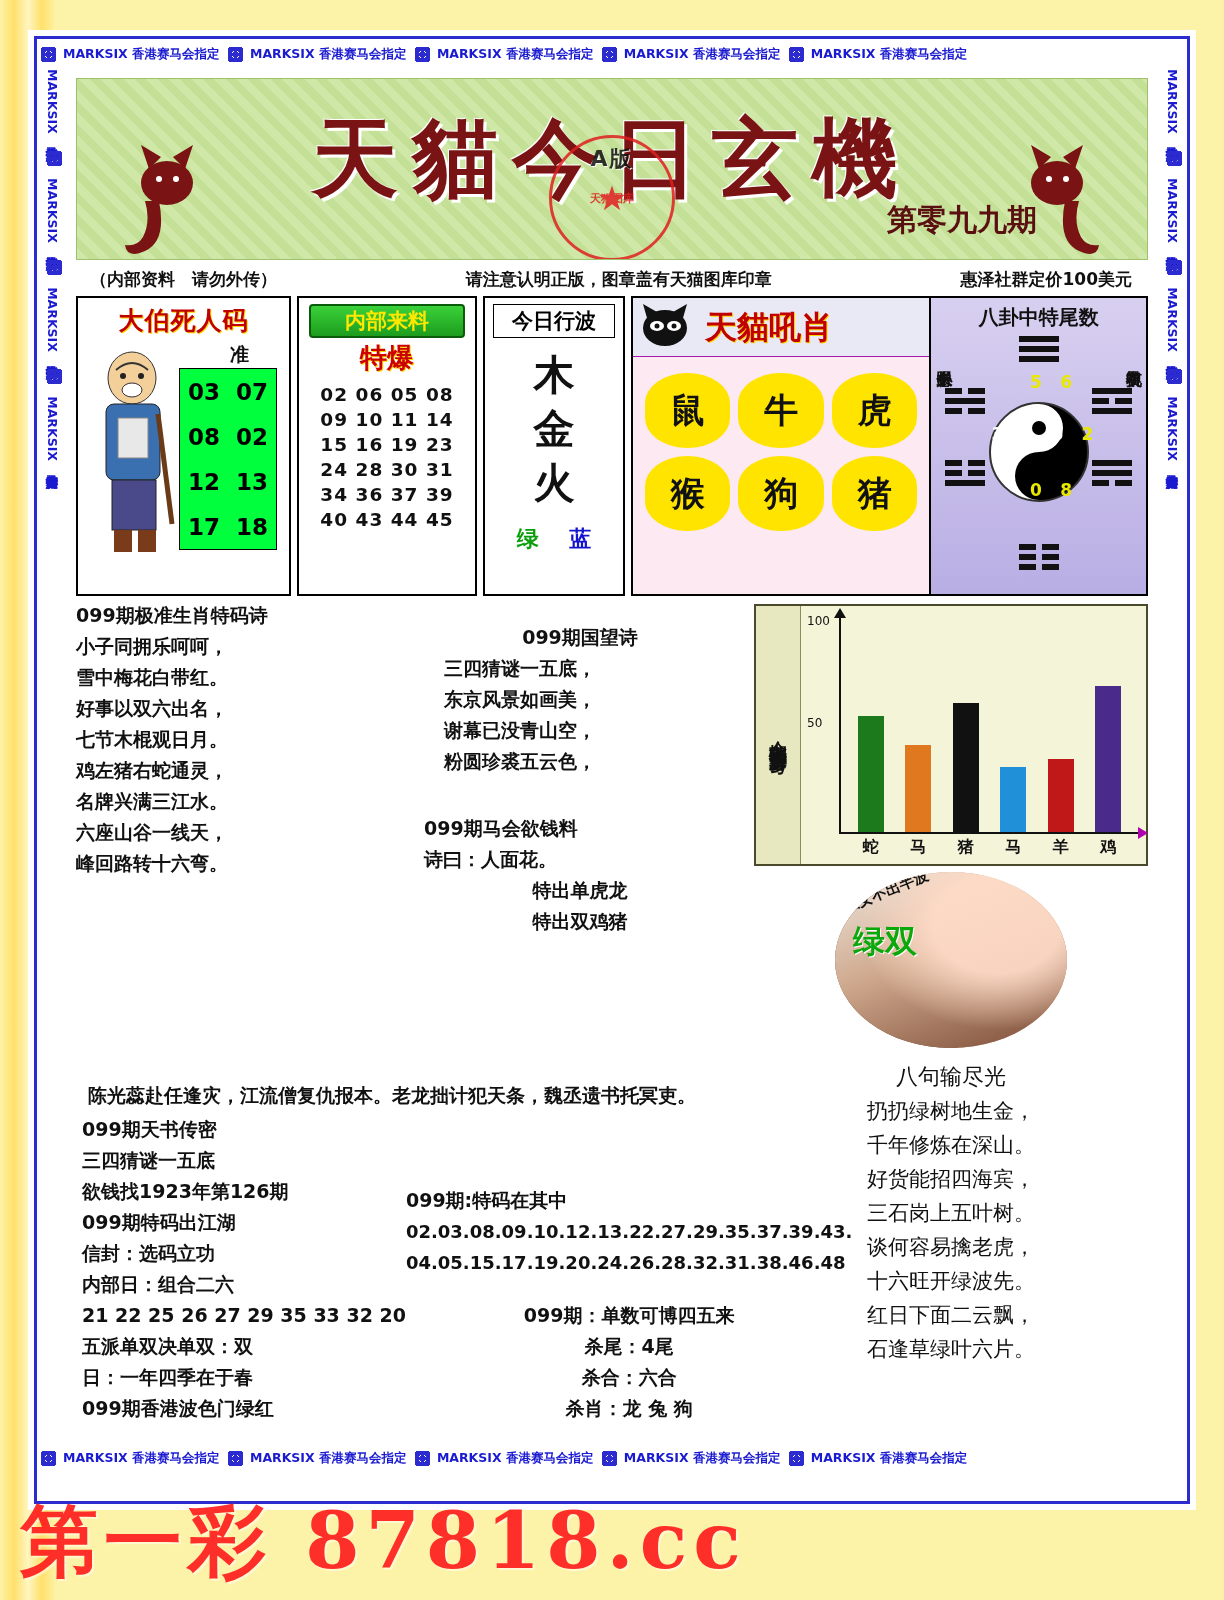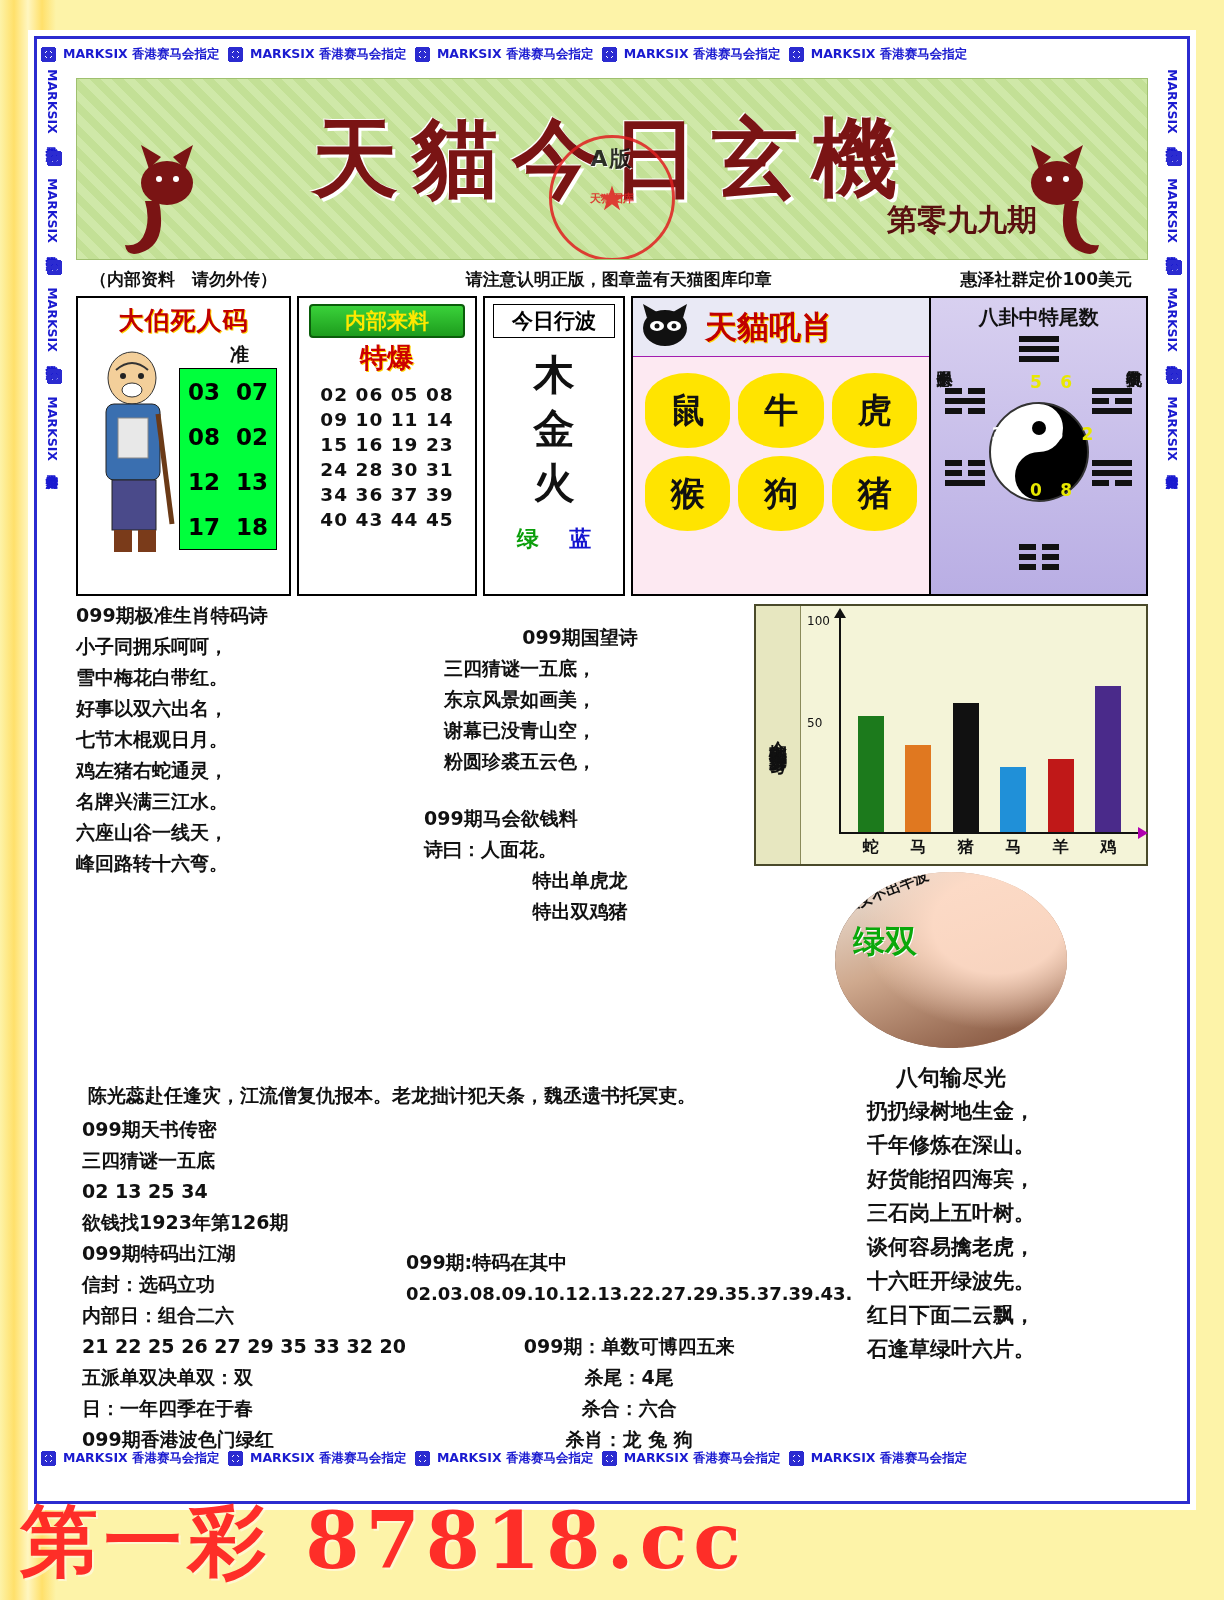--- a/index.html
+++ b/index.html
@@ -283,21 +283,21 @@
   .photo .green{
     position:absolute;left:18px;top:52px;font-size:32px;font-weight:bold;color:#0aa80a;
     font-family:"DejaVu Serif","Liberation Serif",serif;line-height:34px;
     text-shadow:1px 1px 0 #fff;
   }
   .photo .arc{
     position:absolute;left:6px;top:10px;font-size:15px;font-weight:bold;color:#111;
     transform:rotate(-22deg);white-space:nowrap;
   }
   .poem{
-    margin-top:10px;text-align:center;font-size:21px;font-weight:bold;color:#111;line-height:34px;
+    margin-top:10px;text-align:center;font-size:21px;font-weight:normal;color:#111;line-height:34px;
     font-family:"DejaVu Serif","Liberation Serif",serif;
   }
   .poem .h{font-size:22px;}
   .wide{
     margin:2px 6px 0 6px;font-size:19px;font-weight:bold;color:#111;line-height:31px;
   }
   .two{display:flex;align-items:flex-end;}
   .two .l{width:330px;}
   .two .r{flex:1;}
   
@@ -515,21 +515,21 @@
       <div class="hline">六座山谷一线天，</div>
       <div class="hline">峰回路转十六弯。</div>
     </div>
 
     <div class="colB">
       <div class="title-b center" style="margin-top:22px;">099期国望诗</div>
       <div class="hline" style="padding-left:34px;">三四猜谜一五底，</div>
       <div class="hline" style="padding-left:34px;">东京风景如画美，</div>
       <div class="hline" style="padding-left:34px;">谢幕已没青山空，</div>
       <div class="hline" style="padding-left:34px;">粉圆珍裘五云色，</div>
-      <div class="title-b" style="margin-top:26px;padding-left:14px;">099期马会欲钱料</div>
+      <div class="title-b" style="margin-top:36px;padding-left:14px;">099期马会欲钱料</div>
       <div class="hline" style="padding-left:14px;">诗曰：人面花。</div>
       <div class="hline center">特出单虎龙</div>
       <div class="hline center">特出双鸡猪</div>
     </div>
 
     <div class="colC">
       <div class="chart">
         <div class="vlabel">
           <span>今期特码走势参考</span>
         </div>
@@ -580,33 +580,33 @@
   </div>
 
   <div style="position:absolute;left:12px;top:1006px;width:700px;">
     <div class="wide">陈光蕊赴任逢灾，江流僧复仇报本。老龙拙计犯天条，魏丞遗书托冥吏。</div>
   </div>
 
   <div style="position:absolute;left:12px;top:1042px;width:700px;" class="two">
     <div class="l">
       <div class="hline">099期天书传密</div>
       <div class="hline">三四猜谜一五底</div>
-      <div class="hline">02  13  25  34</div>
       <div class="hline">欲钱找1923年第126期</div>
       <div class="hline">099期特码出江湖</div>
       <div class="hline">信封：选码立功</div>
       <div class="hline">内部日：组合二六</div>
       <div class="hline">21 22 25 26 27 29 35 33 32 20</div>
       <div class="hline">五派单双决单双：双</div>
       <div class="hline">日：一年四季在于春</div>
       <div class="hline">099期香港波色门绿红</div>
     </div>
     <div class="r">
       <div class="hline">099期:特码在其中</div>
       <div class="hline" style="font-size:18px;">02.03.08.09.10.12.13.22.27.29.35.37.39.43.</div>
+      <div class="hline" style="font-size:18px;">04.05.15.17.19.20.24.26.28.32.31.38.46.48</div>
       <div class="hline center" style="margin-top:22px;">099期：单数可博四五来</div>
       <div class="hline center">杀尾：4尾</div>
       <div class="hline center">杀合：六合</div>
       <div class="hline center">杀肖：龙 兔 狗</div>
     </div>
   </div>
 
 </div>
 
 <div class="watermark">第一彩 87818.cc</div>

